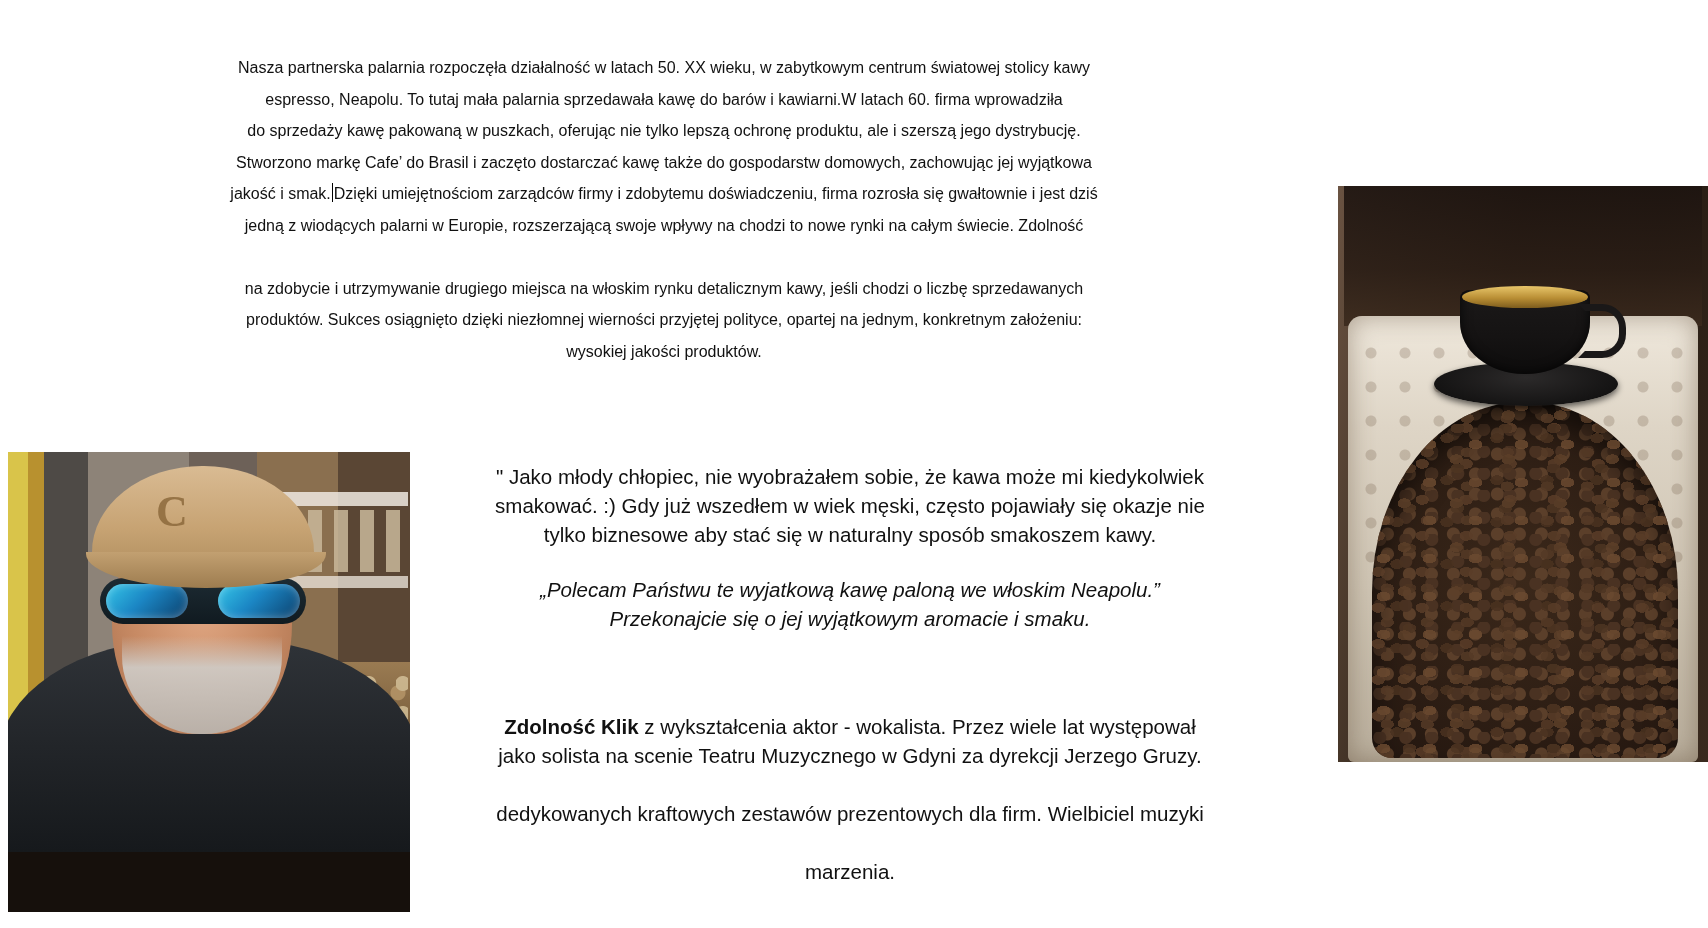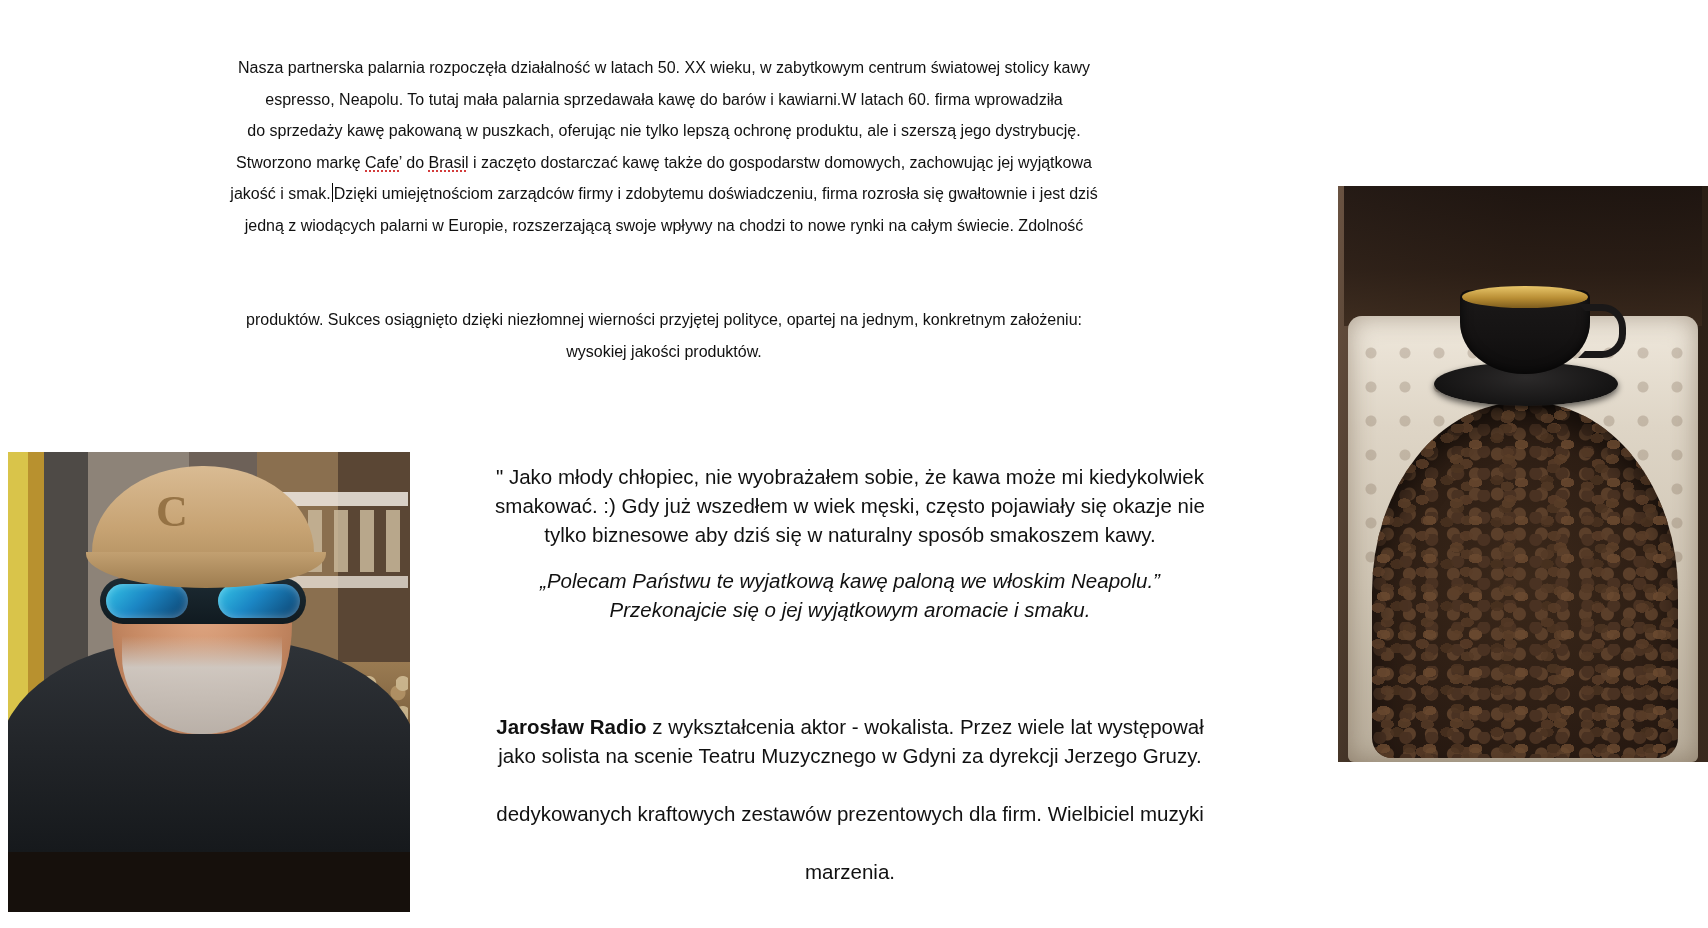--- a/index.html
+++ b/index.html
@@ -21,21 +21,20 @@
     position: absolute;
     left: 14px;
     top: 52px;
     width: 1300px;
     text-align: center;
     font-size: 16px;
     line-height: 31.5px;
     color: #111111;
   }
   .spell-underline {
-    text-decoration: underline;
     text-decoration-style: dotted;
     text-decoration-color: #d23b3b;
     text-decoration-thickness: 2px;
     text-underline-offset: 3px;
   }
   .caret {
     display: inline-block;
     width: 1px;
     height: 19px;
     background: #000;
@@ -241,21 +240,21 @@
     left: 420px;
     top: 462px;
     width: 860px;
     text-align: center;
     font-size: 20.5px;
     line-height: 29px;
     color: #111;
   }
   #quote-block .quote-italic {
     font-style: italic;
-    margin-top: 17px;
+    margin-top: 26px;
     line-height: 29px;
   }
 
   
   #bio-block {
     position: absolute;
     left: 420px;
     top: 712px;
     width: 860px;
     text-align: center;
@@ -269,21 +268,21 @@
 <body>
 
 <div id="intro-paragraph">
   <span>Nasza partnerska palarnia rozpoczęła działalność w latach 50. XX wieku, w zabytkowym centrum światowej stolicy kawy</span><br>
   <span>espresso, Neapolu. To tutaj mała palarnia sprzedawała kawę do barów i kawiarni.W latach 60. firma wprowadziła</span><br>
   <span>do sprzedaży kawę pakowaną w puszkach, oferując nie tylko lepszą ochronę produktu, ale i szerszą jego dystrybucję.</span><br>
   <span>Stworzono markę </span><span class="spell-underline">Cafe’</span><span> do </span><span class="spell-underline">Brasil</span><span> i zaczęto dostarczać kawę także do gospodarstw domowych, zachowując jej wyjątkowa</span><br>
   <span>jakość i smak.</span><span class="caret"></span><span>Dzięki umiejętnościom zarządców firmy i zdobytemu doświadczeniu, firma rozrosła się gwałtownie i jest dziś</span><br>
   <span>jedną z wiodących palarni w Europie, rozszerzającą swoje wpływy na chodzi to nowe rynki na całym świecie. Zdolność</span><br>
   <br>
-  <br>
+  <span>na zdobycie i utrzymywanie drugiego miejsca na włoskim rynku detalicznym kawy, jeśli chodzi o liczbę sprzedawanych</span><br>
   <span>produktów. Sukces osiągnięto dzięki niezłomnej wierności przyjętej polityce, opartej na jednym, konkretnym założeniu:</span><br>
   <span>wysokiej jakości produktów.</span>
 </div>
 
 <div id="coffee-photo">
   <div class="bg-wall"></div>
   <div class="dark-frame"></div>
   <div class="tray"></div>
   <div class="tray-holes"></div>
   <div class="beans"></div>
@@ -309,27 +308,27 @@
   <div class="lensR"></div>
   <div class="cap"></div>
   <div class="cap-brim"></div>
   <div class="cap-logo">C</div>
   <div class="floor"></div>
 </div>
 
 <div id="quote-block">
   <span>" Jako młody chłopiec, nie wyobrażałem sobie, że kawa może mi kiedykolwiek</span><br>
   <span>smakować. :) Gdy już wszedłem w wiek męski, często pojawiały się okazje nie</span><br>
-  <span>tylko biznesowe aby dziś się w naturalny sposób smakoszem kawy.</span>
+  <span>tylko biznesowe aby stać się w naturalny sposób smakoszem kawy.</span>
   <div class="quote-italic">
     <span>„Polecam Państwu te wyjatkową kawę paloną we włoskim Neapolu.”</span><br>
     <span>Przekonajcie się o jej wyjątkowym aromacie i smaku.</span>
   </div>
 </div>
 
 <div id="bio-block">
-  <span class="bio-name">Jarosław Radio</span><span> z wykształcenia aktor - wokalista. Przez wiele lat występował</span><br>
+  <span class="bio-name">Zdolność Klik</span><span> z wykształcenia aktor - wokalista. Przez wiele lat występował</span><br>
   <span>jako solista na scenie Teatru Muzycznego w Gdyni za dyrekcji Jerzego Gruzy.</span><br>
   <br>
   <span>dedykowanych kraftowych zestawów prezentowych dla firm. Wielbiciel muzyki</span><br>
   <br>
   <span>marzenia.</span>
 </div>
 
 </body></html>

